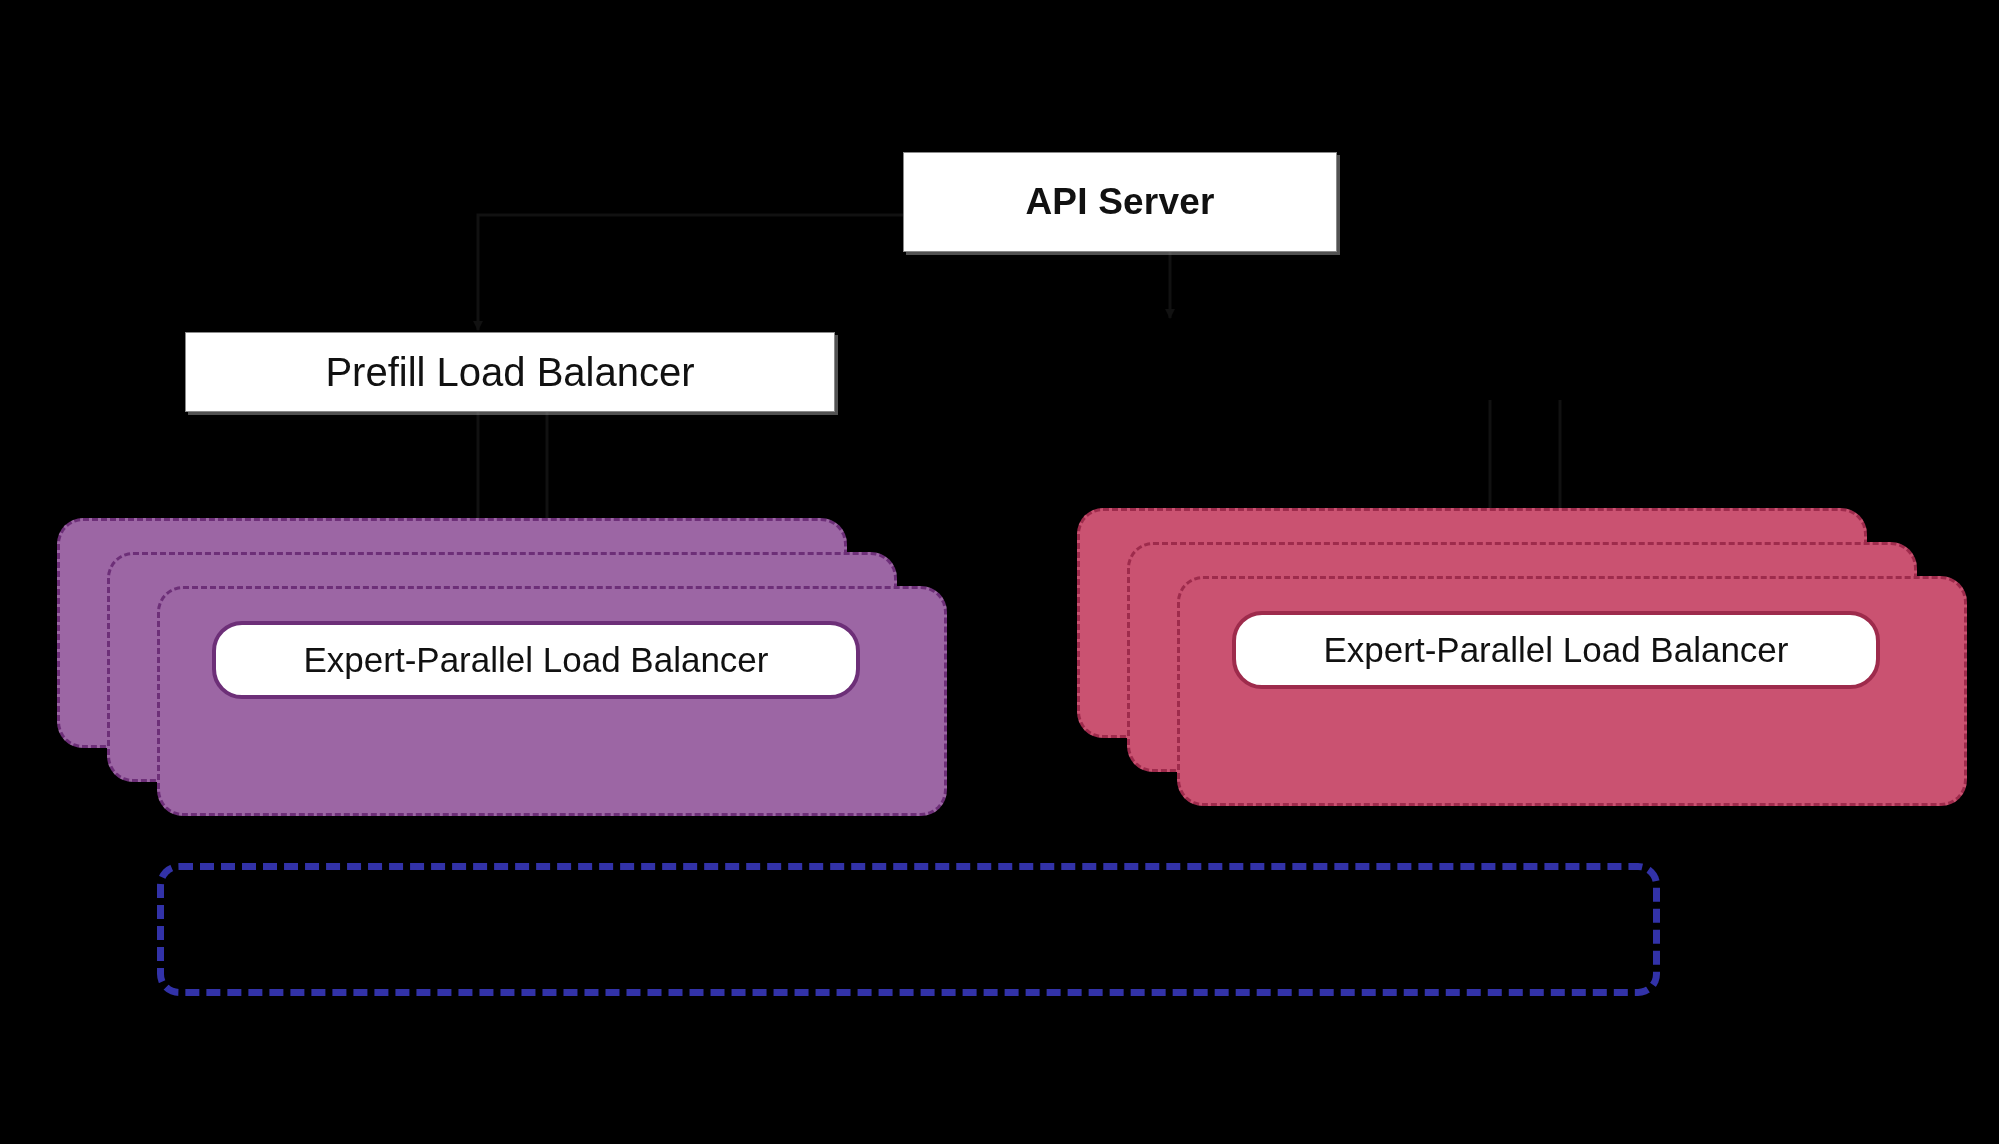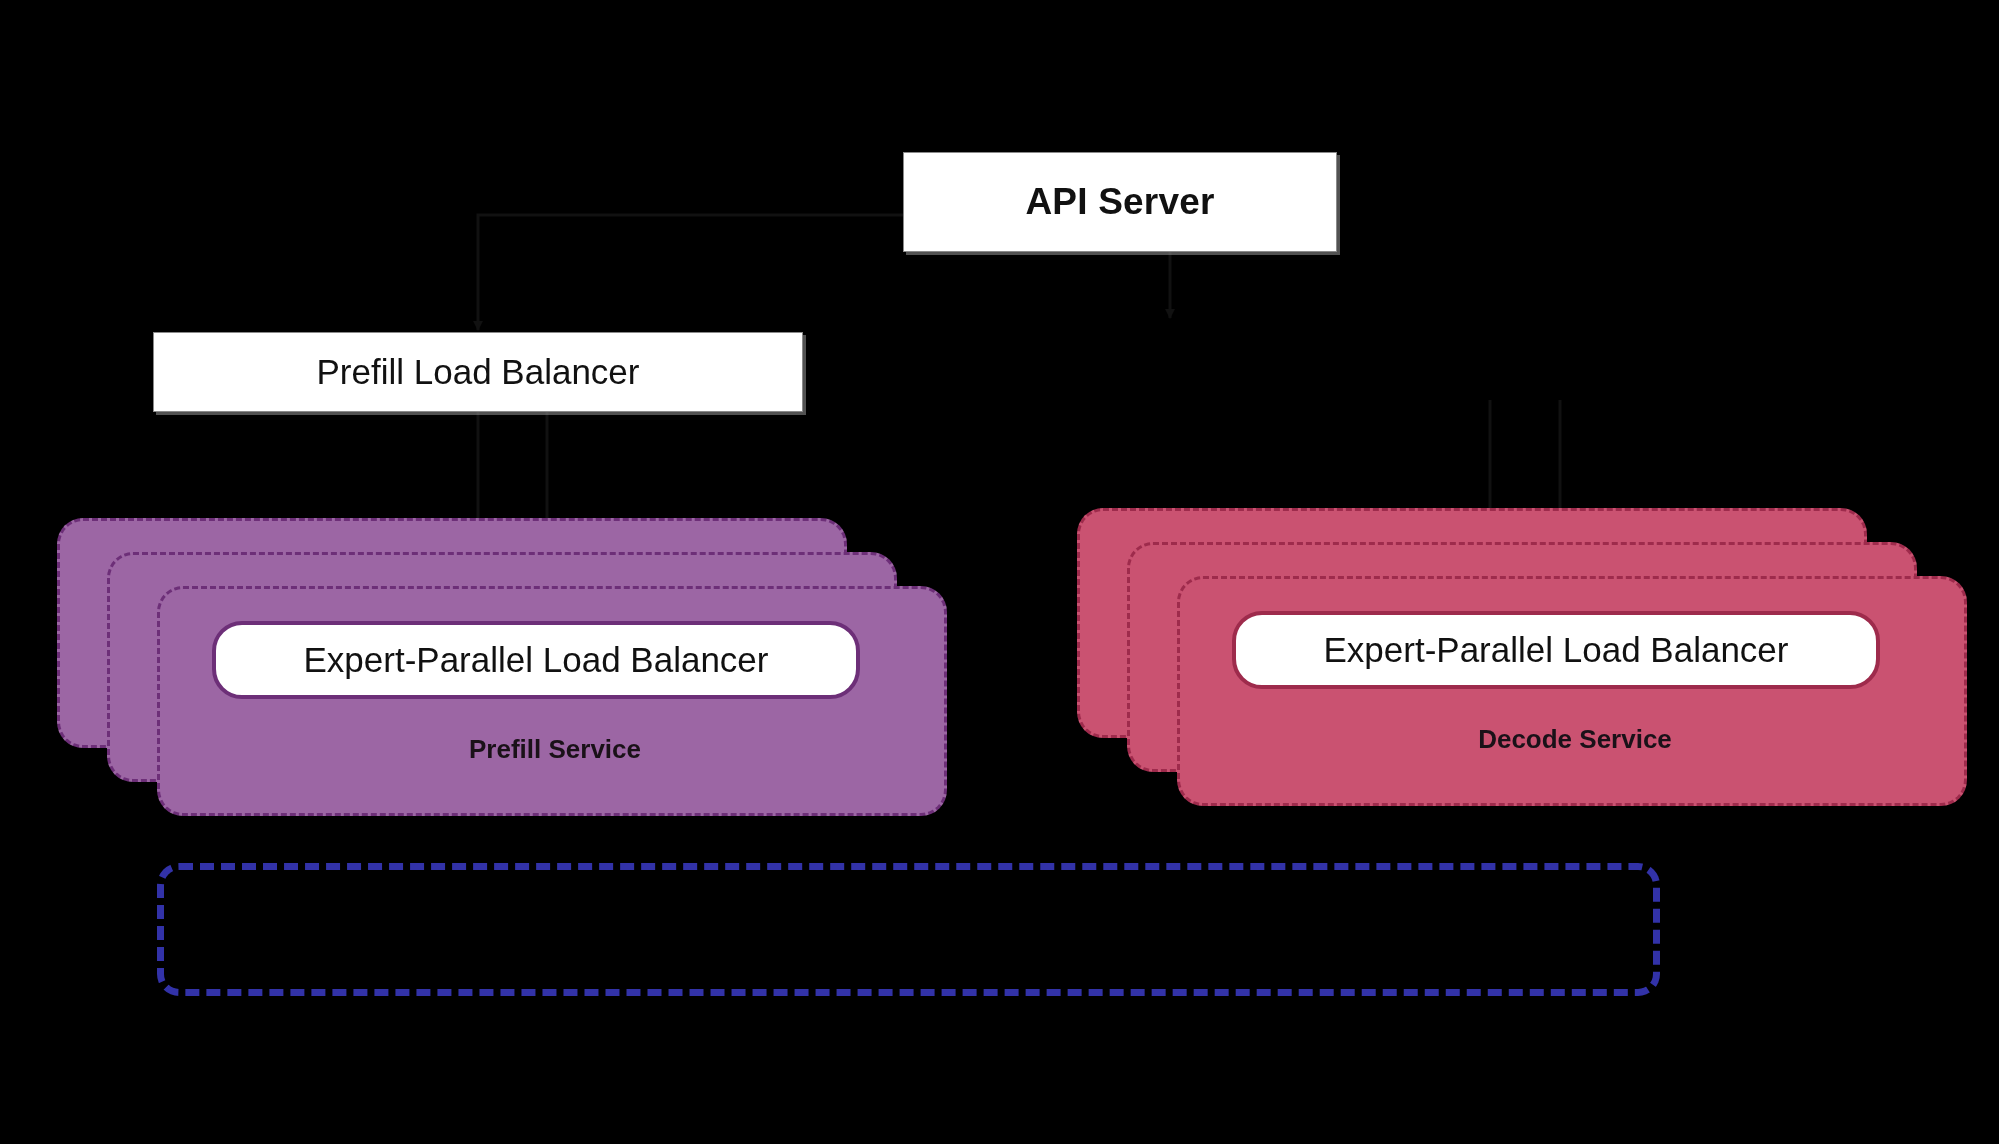--- a/index.html
+++ b/index.html
@@ -39,22 +39,23 @@
     color: #111111;
     text-align: center;
     line-height: 1.15;
   }
   .wbox.api {
     font-size: 37px;
     font-weight: 700;
     letter-spacing: 0.2px;
   }
   .wbox.lb {
-    font-size: 35px;
+    font-size: 40px;
     font-weight: 400;
+    margin-left: 32px;
   }
 
   
   .stack {
     position: absolute;
   }
   .card {
     position: absolute;
     box-sizing: border-box;
     border-radius: 26px;
@@ -153,37 +154,35 @@
     <div class="card purple" style="left:57px; top:518px; width:790px; height:230px;"></div>
 
     <div class="card purple" style="left:107px; top:552px; width:790px; height:230px;"></div>
 
     <div class="card purple" style="left:157px; top:586px; width:790px; height:230px;">
 
       <div class="epbox purple" style="left:52px; top:32px; width:648px; height:78px;">
         <span>Expert-Parallel Load Balancer</span>
       </div>
 
-      <div class="svc-label" style="left:0; top:145px; width:790px;">Prefill Service</div>
     </div>
   </div>
 
   <div class="stack" style="left:0; top:0; width:1999px; height:1144px;">
 
     <div class="card crimson" style="left:1077px; top:508px; width:790px; height:230px;"></div>
 
     <div class="card crimson" style="left:1127px; top:542px; width:790px; height:230px;"></div>
 
     <div class="card crimson" style="left:1177px; top:576px; width:790px; height:230px;">
 
       <div class="epbox crimson" style="left:52px; top:32px; width:648px; height:78px;">
         <span>Expert-Parallel Load Balancer</span>
       </div>
 
-      <div class="svc-label" style="left:0; top:145px; width:790px;">Decode Service</div>
     </div>
   </div>
 
   <div class="blue-zone" style="left:157px; top:863px; width:1503px; height:133px;">
     <span></span>
   </div>
 
 </div>
 
 </body></html>

